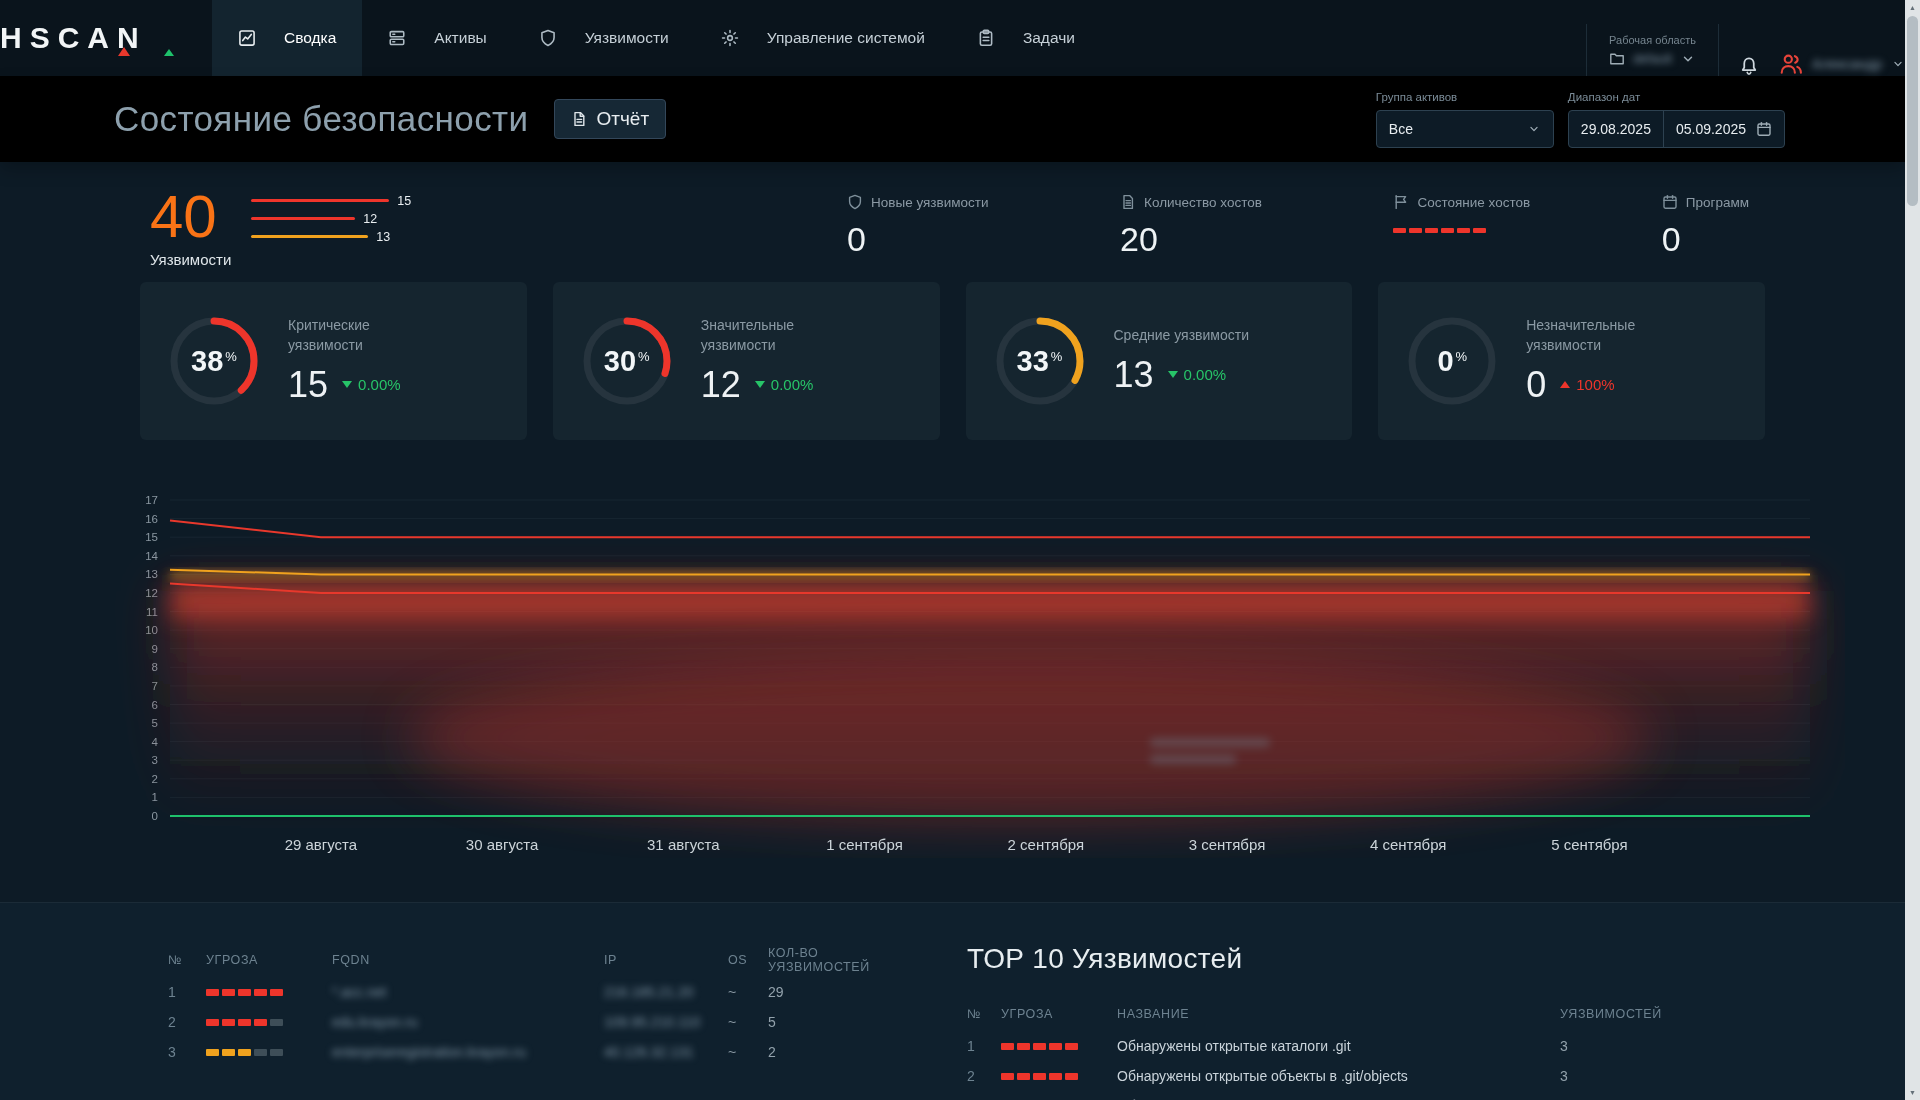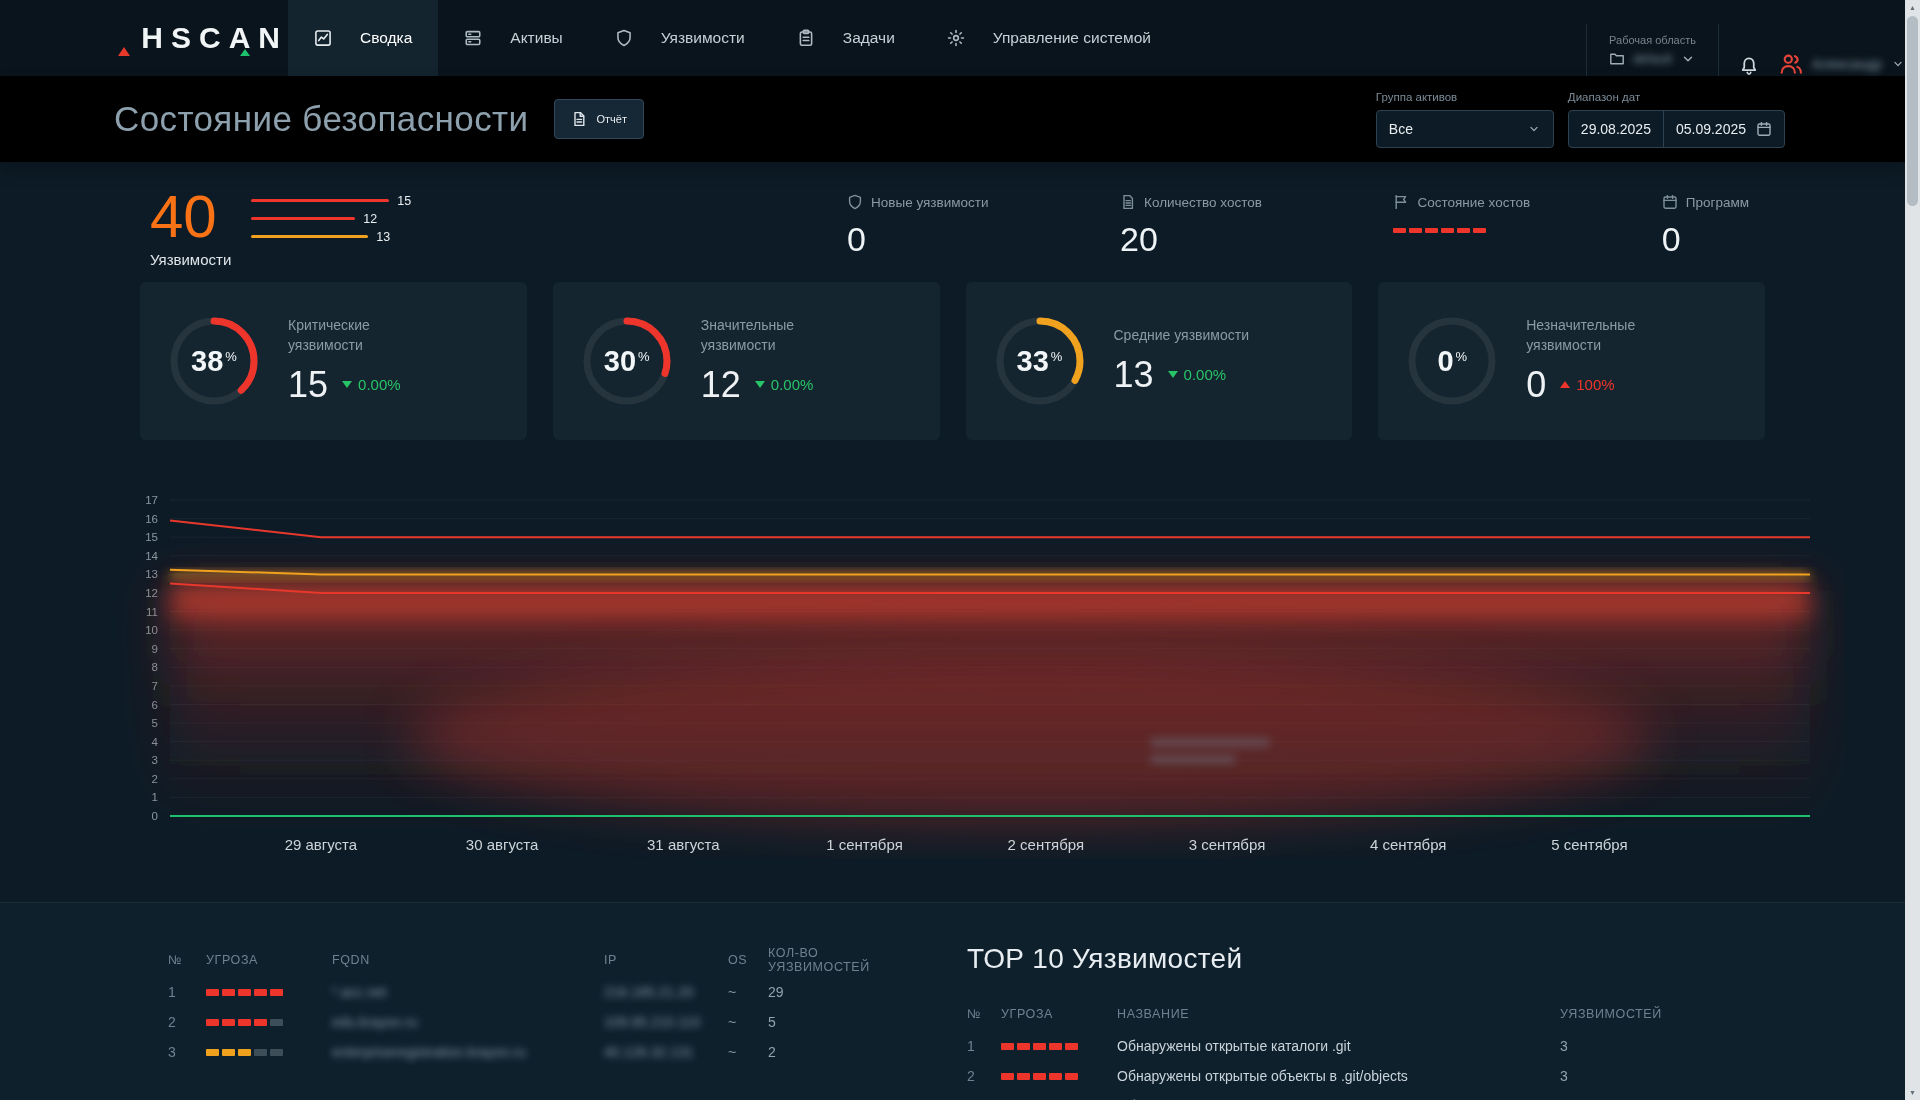--- a/index.html
+++ b/index.html
@@ -5,21 +5,21 @@
   *{margin:0;padding:0;box-sizing:border-box}
   html,body{width:1920px;height:1100px;overflow:hidden;background:#0d1b26;
     font-family:"Liberation Sans",sans-serif;color:#e8edf0;}
   .page{position:absolute;top:0;left:0;bottom:0;right:15px;display:flex;flex-direction:column;background:#0d1b26}
 
   .icon{display:inline-flex;align-items:center;justify-content:center}
   .icon svg{width:100%;height:100%}
 
   
   .topnav{height:76px;background:#0a141c;display:flex;align-items:stretch;flex:none}
-  .logo{width:288px;display:flex;align-items:center;justify-content:flex-end;position:relative}
+  .logo{width:212px;display:flex;align-items:center;justify-content:flex-start;position:relative}
   .logo-text{font-size:30px;font-weight:700;letter-spacing:8px;color:#f2f5f6;position:relative}
   .logo-accent{position:absolute;left:118px;bottom:20px;width:0;height:0;
     border-left:6px solid transparent;border-right:6px solid transparent;border-bottom:9px solid #e8382c}
   .logo-accent2{position:absolute;right:38px;bottom:20px;width:0;height:0;
     border-left:5px solid transparent;border-right:5px solid transparent;border-bottom:7px solid #1ec16b}
   .tabs{display:flex;align-items:stretch}
   .tab{display:flex;align-items:center;gap:28px;padding:0 26px;font-size:15.5px;color:#c6d0d7;cursor:pointer}
   .tab .t-icon{width:18px;height:18px;color:#aebbc4}
   .tab.active{background:#13242f;color:#ffffff}
   .tab.active .t-icon{color:#e8edf0}
@@ -35,21 +35,21 @@
   .user{display:flex;align-items:center;gap:9px;cursor:pointer}
   .user .avatar{width:24px;height:24px;color:#e8443a}
   .user-name{font-size:14px;color:#d5dde2}
   .blur{filter:blur(3.5px);color:#7e93a3}
 
   
   .page-header{height:86px;background:#000000;display:flex;align-items:center;
     padding:0 120px 0 114px;box-shadow:0 8px 16px rgba(0,0,0,.22);flex:none}
   .page-title{font-size:35px;font-weight:400;letter-spacing:.4px;color:#8da0ad;margin-right:26px}
   .report-btn{display:flex;align-items:center;gap:9px;height:40px;padding:0 16px;background:#162835;
-    border:1px solid #33475a;border-radius:4px;color:#e8edf0;font-size:11px;cursor:pointer;
+    border:1px solid #33475a;border-radius:4px;color:#e8edf0;font-size:19px;cursor:pointer;
     font-family:"Liberation Sans",sans-serif}
   .report-btn .icon{width:16px;height:16px;color:#dfe6ea}
   .header-filters{margin-left:auto;display:flex;gap:14px}
   .filter-label{font-size:11.5px;color:#7b8c98;margin-bottom:7px}
   .select{width:178px;height:38px;background:#0d1b26;border:1px solid #2d4150;border-radius:4px;
     display:flex;align-items:center;justify-content:space-between;padding:9px 12px;font-size:14px;cursor:pointer}
   .dates{height:38px;background:#0d1b26;border:1px solid #2d4150;border-radius:4px;display:flex;align-items:stretch;cursor:pointer}
   .date-cell{display:flex;align-items:center;padding:0 12px;font-size:14px;color:#e8edf0}
   .date-cell + .date-cell{border-left:1px solid #2d4150}
   .date-cell .icon{width:16px;height:16px;color:#9fadb6;margin-left:10px}
@@ -155,36 +155,36 @@
           <span class="icon t-icon">
             <svg viewBox="0 0 16 16" fill="none" stroke="currentColor" stroke-width="1.4" stroke-linecap="round" stroke-linejoin="round">
               <path d="M8 1.4 L13.4 3.4 V7.6 C13.4 10.9 11 13.2 8 14.6 C5 13.2 2.6 10.9 2.6 7.6 V3.4 Z"></path>
             </svg>
           </span>
           <span class="t-label">Уязвимости</span>
         </div>
         <div class="tab">
           <span class="icon t-icon">
             <svg viewBox="0 0 16 16" fill="none" stroke="currentColor" stroke-width="1.4" stroke-linecap="round" stroke-linejoin="round">
+              <circle cx="8" cy="8" r="2.1"></circle>
+              <path d="M8 1.4 V3.1 M8 12.9 V14.6 M1.4 8 H3.1 M12.9 8 H14.6 M3.3 3.3 L4.5 4.5 M11.5 11.5 L12.7 12.7 M12.7 3.3 L11.5 4.5 M4.5 11.5 L3.3 12.7"></path>
+            </svg>
+          </span>
+          <span class="t-label">Управление системой</span>
+        </div>
+        <div class="tab">
+          <span class="icon t-icon">
+            <svg viewBox="0 0 16 16" fill="none" stroke="currentColor" stroke-width="1.4" stroke-linecap="round" stroke-linejoin="round">
               <rect x="3" y="2.6" width="10" height="11.8" rx="1.4"></rect>
               <rect x="5.6" y="1.2" width="4.8" height="2.8" rx="0.9"></rect>
               <line x1="5.5" y1="7.4" x2="10.5" y2="7.4"></line>
               <line x1="5.5" y1="10.2" x2="10.5" y2="10.2"></line>
             </svg>
           </span>
           <span class="t-label">Задачи</span>
-        </div>
-        <div class="tab">
-          <span class="icon t-icon">
-            <svg viewBox="0 0 16 16" fill="none" stroke="currentColor" stroke-width="1.4" stroke-linecap="round" stroke-linejoin="round">
-              <circle cx="8" cy="8" r="2.1"></circle>
-              <path d="M8 1.4 V3.1 M8 12.9 V14.6 M1.4 8 H3.1 M12.9 8 H14.6 M3.3 3.3 L4.5 4.5 M11.5 11.5 L12.7 12.7 M12.7 3.3 L11.5 4.5 M4.5 11.5 L3.3 12.7"></path>
-            </svg>
-          </span>
-          <span class="t-label">Управление системой</span>
         </div>
       </div>
     <div class="nav-right">
       <div class="workspace">
         <div class="ws-label">Рабочая область</div>
         <div class="ws-row">
           <span class="icon">
               <svg viewBox="0 0 16 16" fill="none" stroke="currentColor" stroke-width="1.4" stroke-linecap="round" stroke-linejoin="round">
                 <path d="M1.8 3.2 H6 L7.4 4.8 H14.2 V12.8 H1.8 Z"></path>
               </svg>

